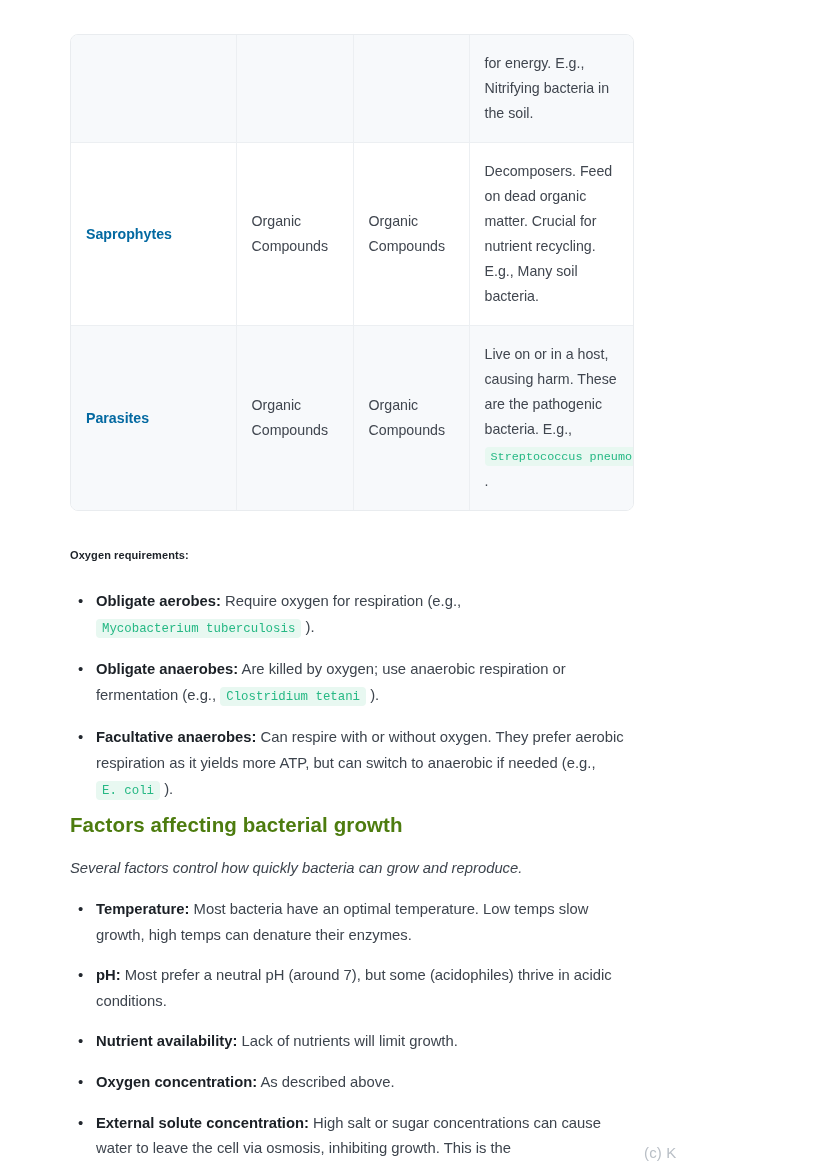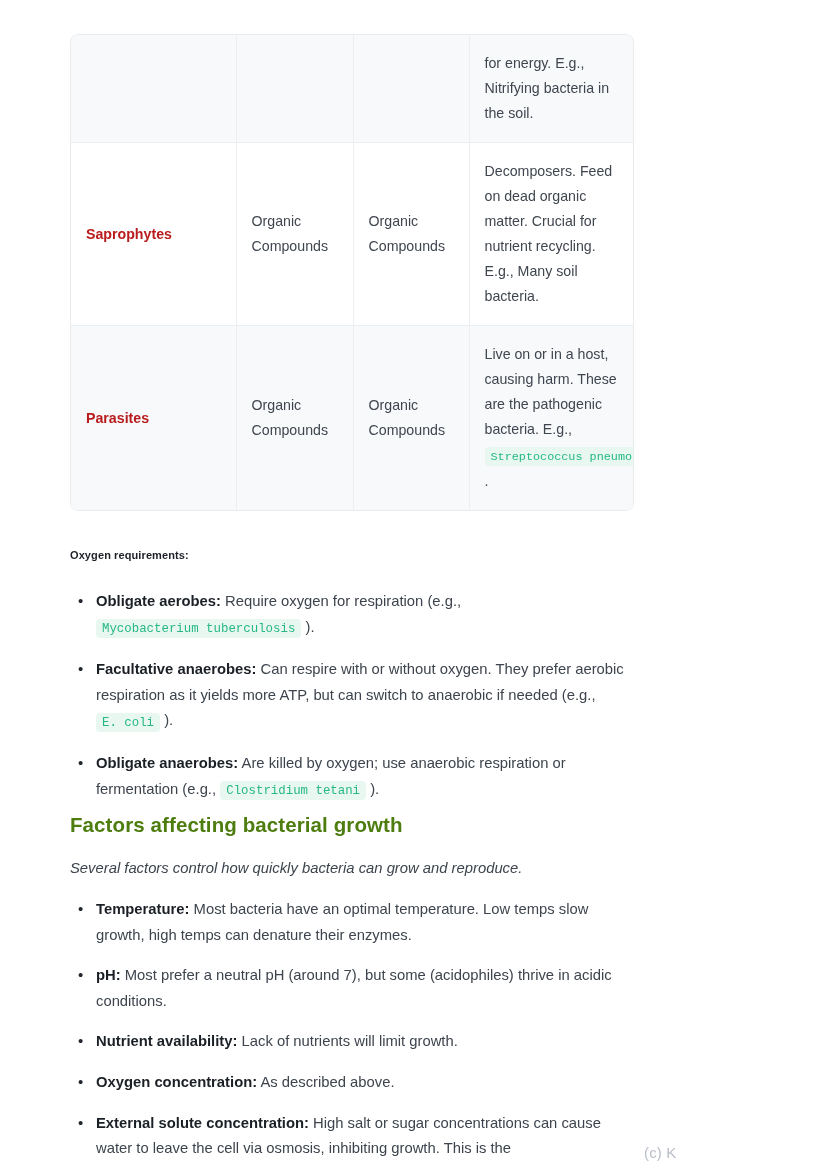--- a/index.html
+++ b/index.html
@@ -53,21 +53,21 @@
     padding: 16px 15px;
     font-size: 14.2px;
     line-height: 25px;
     color: #40464f;
     border-right: 1px solid #eceff2;
     border-bottom: 1px solid #eceff2;
     font-weight: 400;
   }
   table.data tr:last-child td { border-bottom: none; }
   table.data td:last-child { border-right: none; }
-  table.data td.c0 { width: 165px; font-weight: 700; color: #b91c1c; }
+  table.data td.c0 { width: 165px; font-weight: 700; color: #0369a1; }
   table.data td.c1 { width: 117px; }
   table.data td.c2 { width: 116px; }
   table.data td.c3 { width: 166px; }
   tr.shade td { background: #f7f9fb; }
   tr.plain td { background: #ffffff; }
   td.clipped-top { padding-top: 0; }
 
   
   .sect-label {
     position: absolute;
@@ -178,25 +178,25 @@
       </table>
   </div>
 
   <div class="sect-label" style="top:549px;">Oxygen requirements:</div>
 
   <ul class="bullets" style="top:589px;">
     <li>
       <span class="b">Obligate aerobes:</span><span> Require oxygen for respiration (e.g.,</span> <code class="chip">Mycobacterium tuberculosis</code> <span>).</span>
     </li>
     <li>
+      <span class="b">Obligate anaerobes:</span><span> Are killed by oxygen; use anaerobic respiration or fermentation (e.g.,</span> <code class="chip">Clostridium tetani</code> <span>).</span>
+    </li>
+    <li>
       <span class="b">Facultative anaerobes:</span><span> Can respire with or without oxygen. They prefer aerobic respiration as it yields more ATP, but can switch to anaerobic if needed (e.g.,</span> <code class="chip">E. coli</code> <span>).</span>
     </li>
-    <li>
-      <span class="b">Obligate anaerobes:</span><span> Are killed by oxygen; use anaerobic respiration or fermentation (e.g.,</span> <code class="chip">Clostridium tetani</code> <span>).</span>
-    </li>
   </ul>
 
   <h2 class="green-head" style="top:813px;">Factors affecting bacterial growth</h2>
 
   <p class="para" style="top:856px;font-style:italic;">Several factors control how quickly bacteria can grow and reproduce.</p>
 
   <ul class="bullets" style="top:897px;">
     <li>
       <span class="b">Temperature:</span><span> Most bacteria have an optimal temperature. Low temps slow growth, high temps can denature their enzymes.</span>
     </li>

